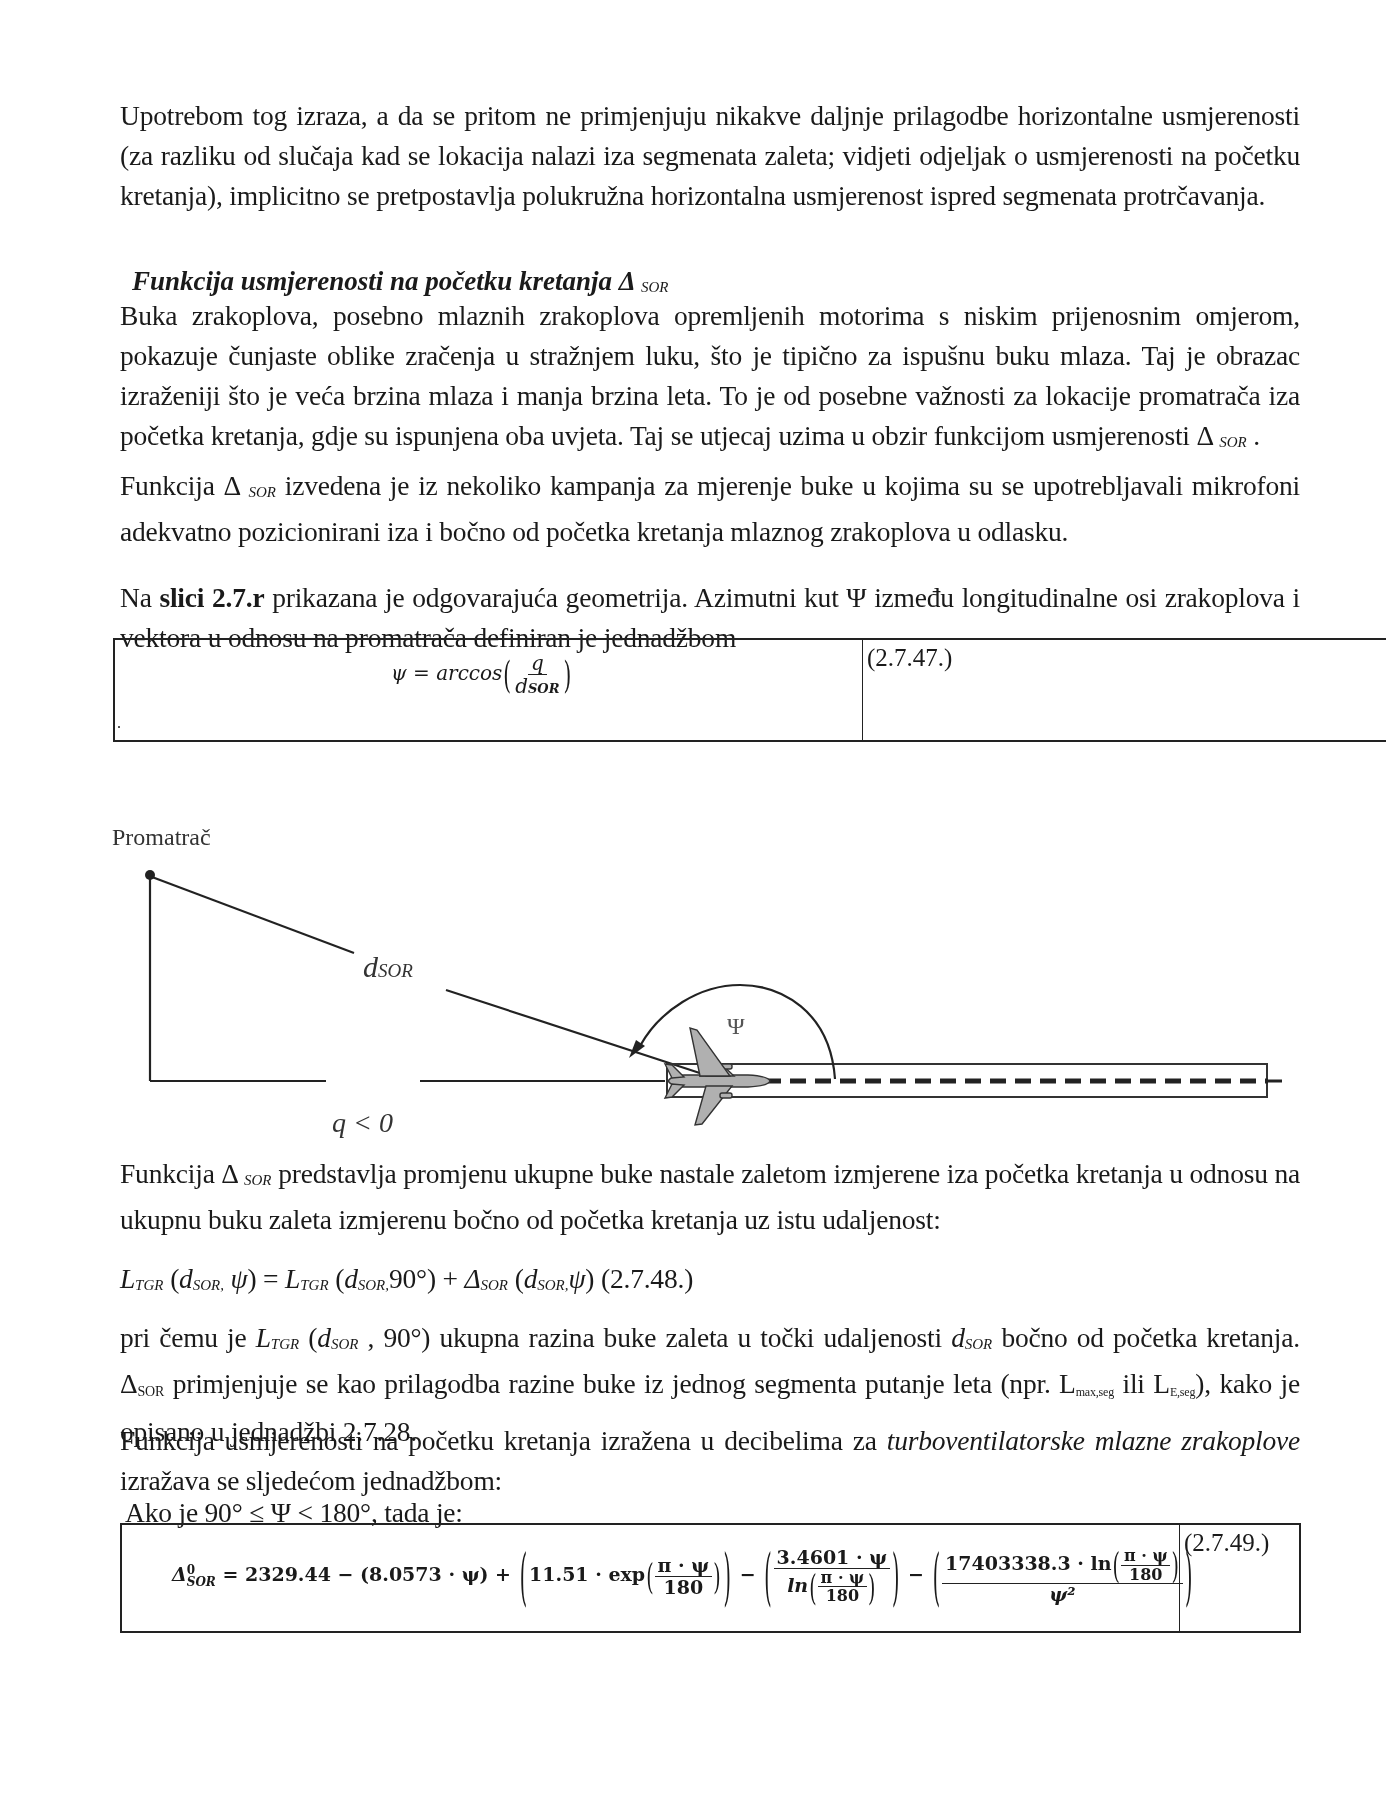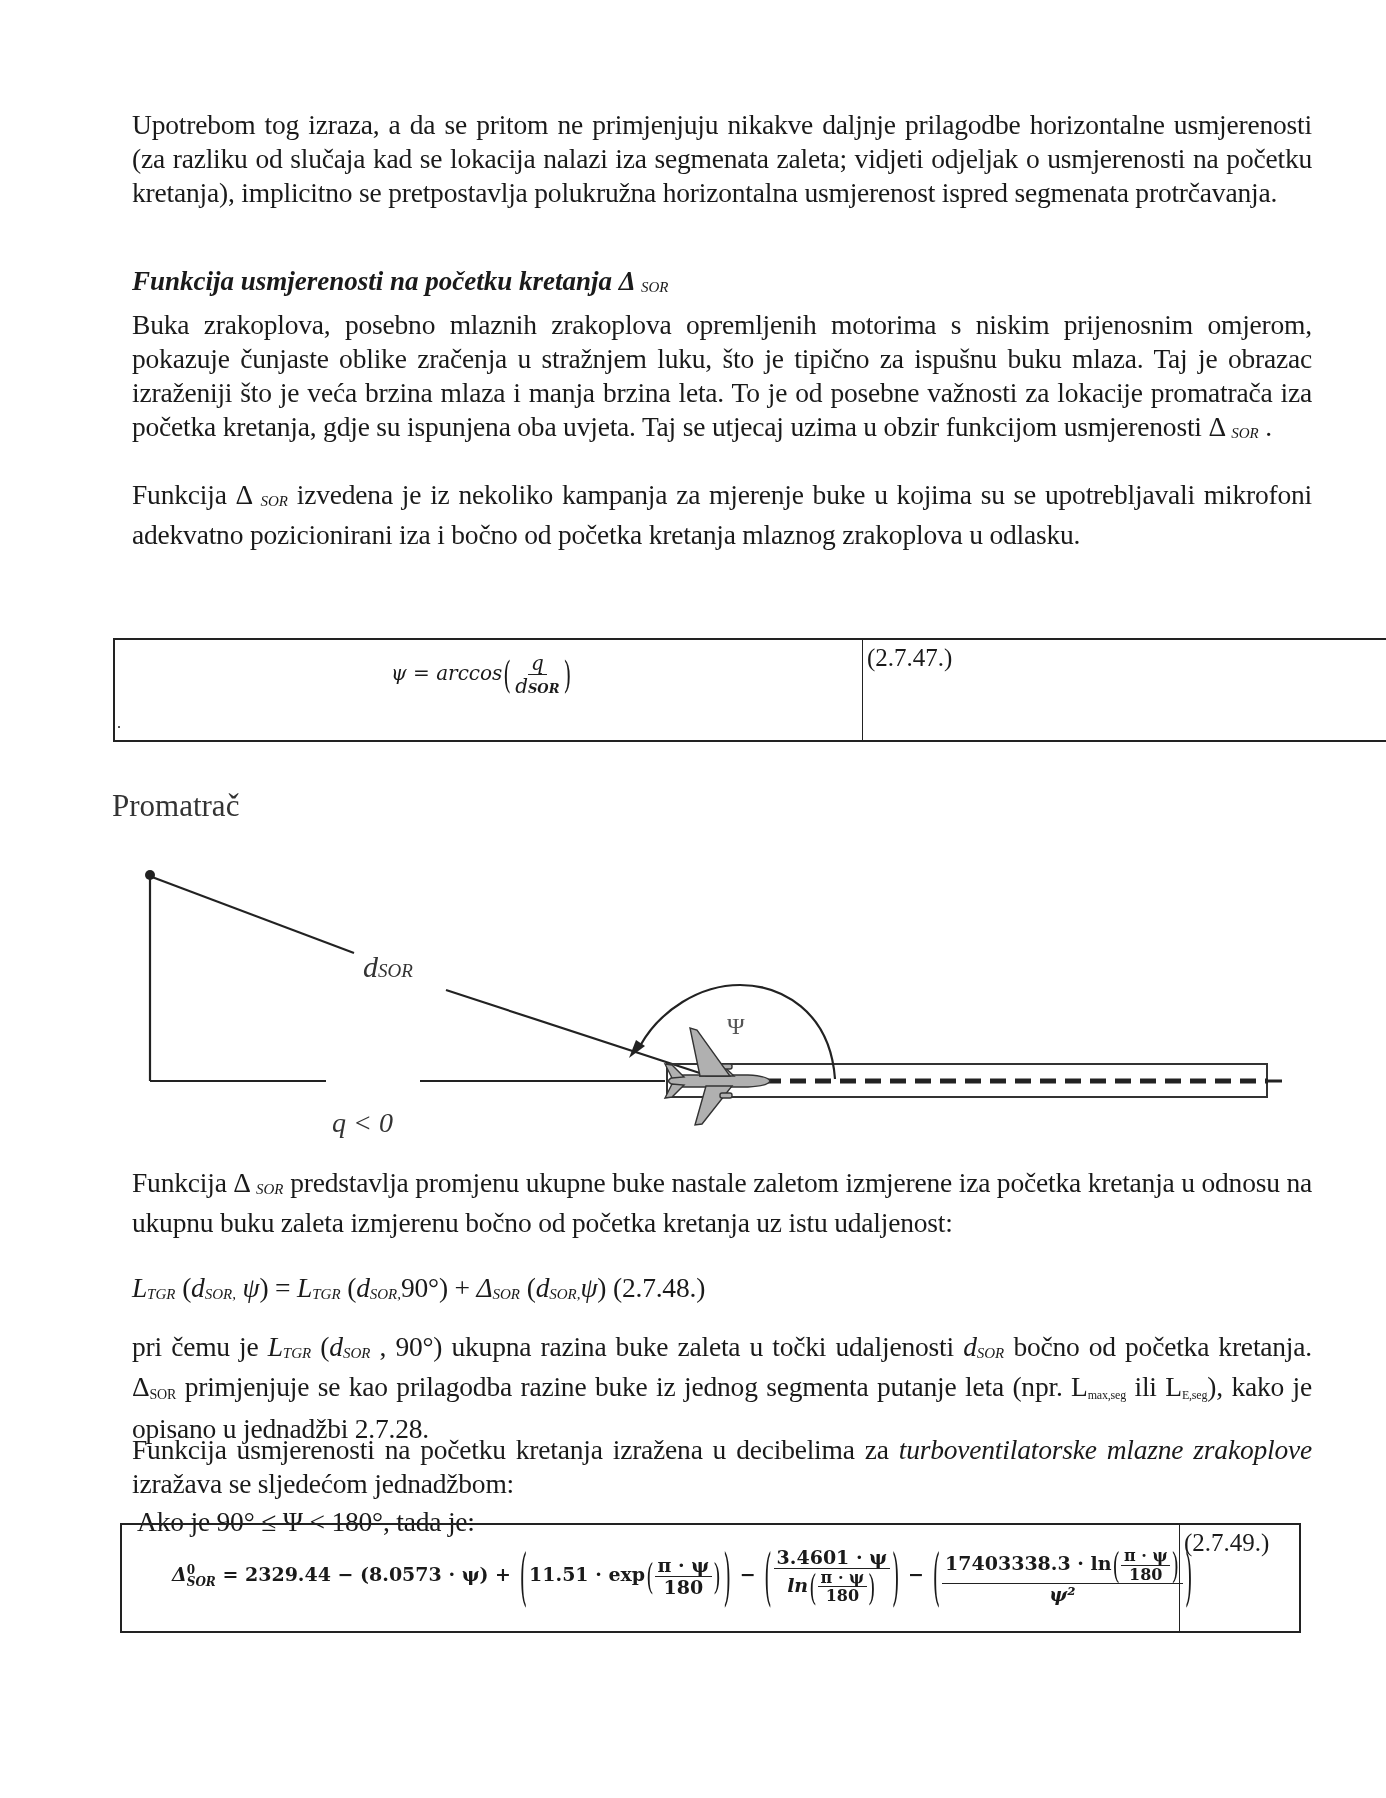--- a/index.html
+++ b/index.html
@@ -1,20 +1,20 @@
 <!DOCTYPE html>
 <html><head>
 <meta charset="utf-8">
 <style>
   html, body { margin: 0; padding: 0; background: #ffffff; }
   body { width: 1386px; height: 1798px; position: relative; overflow: hidden;
          font-family: "Liberation Serif", "DejaVu Serif", serif; color: #1a1a1a; }
   .page { position: absolute; left: 0; top: 0; width: 1386px; height: 1798px; }
-  .para { position: absolute; left: 116px; width: 1180px; font-size: 27.5px; line-height: 34px;
-          text-align: justify; margin: 16px; letter-spacing: -0.2px; }
+  .para { position: absolute; left: 116px; width: 1180px; font-size: 27.5px; line-height: 40px;
+          text-align: justify; margin: 4px; letter-spacing: -0.2px; }
   .para.last-left { text-align-last: left; }
   .heading { position: absolute; left: 116px; top: 250px; font-size: 27px; font-weight: bold;
              font-style: italic; margin: 16px; }
   .sub { font-size: 15px; font-style: italic; vertical-align: -2px; letter-spacing: 0; }
   .sub-up { font-size: 14px; font-style: normal; vertical-align: -3px; }
   .b { font-weight: bold; }
   .i { font-style: italic; }
   .eqbox { position: absolute; border: 2px solid #222; box-sizing: border-box; }
   .eqbox .divider { position: absolute; top: 0; bottom: 0; width: 0; border-left: 1.5px solid #222; }
   .eqnum { position: absolute; font-size: 25px; }
@@ -33,35 +33,36 @@
 <div class="page">
 
   <p class="para last-left" style="top:92px;">Upotrebom tog izraza, a da se pritom ne primjenjuju nikakve daljnje prilagodbe horizontalne usmjerenosti (za razliku od slučaja kad se lokacija nalazi iza segmenata zaleta; vidjeti odjeljak o usmjerenosti na početku kretanja), implicitno se pretpostavlja polukružna horizontalna usmjerenost ispred segmenata protrčavanja.</p>
 
   <p class="heading"><span>Funkcija usmjerenosti na početku kretanja Δ</span> <span class="sub" style="font-weight:normal">SOR</span></p>
 
   <p class="para last-left" style="top:292px;"><span>Buka zrakoplova, posebno mlaznih zrakoplova opremljenih motorima s niskim prijenosnim omjerom, pokazuje čunjaste oblike zračenja u stražnjem luku, što je tipično za ispušnu buku mlaza. Taj je obrazac izraženiji što je veća brzina mlaza i manja brzina leta. To je od posebne važnosti za lokacije promatrača iza početka kretanja, gdje su ispunjena oba uvjeta. Taj se utjecaj uzima u obzir funkcijom usmjerenosti Δ</span> <span class="sub">SOR</span><span> .</span></p>
 
   <p class="para last-left" style="top:462px;"><span>Funkcija Δ</span> <span class="sub">SOR</span><span> izvedena je iz nekoliko kampanja za mjerenje buke u kojima su se upotrebljavali mikrofoni adekvatno pozicionirani iza i bočno od početka kretanja mlaznog zrakoplova u odlasku.</span></p>
 
+  <p class="para last-left" style="top:574px;"><span>Na </span><span class="b">slici 2.7.r</span><span> prikazana je odgovarajuća geometrija. Azimutni kut Ψ između longitudinalne osi zrakoplova i vektora u odnosu na promatrača definiran je jednadžbom</span></p>
 
   <div class="eqbox" style="left:113px; top:638px; width:1376px; height:104px;">
     <div class="divider" style="left:747px;"></div>
     <div class="math" style="left:276px; top:12px; font-size:20px;">
       <span class="m-i">ψ = arccos</span><span class="paren">(</span><span class="frac">
           <span class="num m-i">q</span>
           <span class="den"><span class="m-i">d</span><span style="font-size:13px; font-style:italic; font-weight:bold;">SOR</span></span>
         </span><span class="paren">)</span>
     </div>
     <div class="eqnum" style="left:752px; top:4px;">(2.7.47.)</div>
     <div style="position:absolute; left:2px; top:74px; font-size:16px;">.</div>
   </div>
 
 
-  <div style="position:absolute; left:112px; top:788px; font-size:31px; font-family:'Liberation Serif', serif; color:#333;">Promatrač</div>
+  <div style="position:absolute; left:112px; top:824px; font-size:24px; font-family:'Liberation Serif', serif; color:#333;">Promatrač</div>
 
   <svg style="position:absolute; left:0; top:0;" width="1386" height="1798">
 
     <circle cx="150" cy="875" r="5" fill="#222"></circle>
 
     <line x1="150" y1="875" x2="150" y2="1081" stroke="#222" stroke-width="2.2"></line>
 
     <line x1="150" y1="1081" x2="326" y2="1081" stroke="#222" stroke-width="2.2"></line>
 
     <line x1="420" y1="1081" x2="665" y2="1081" stroke="#222" stroke-width="2.2"></line>

